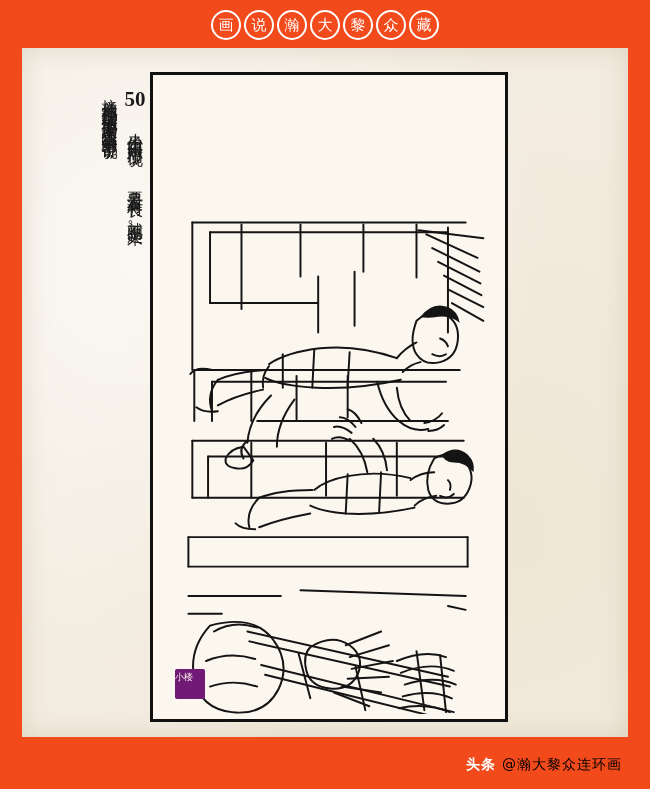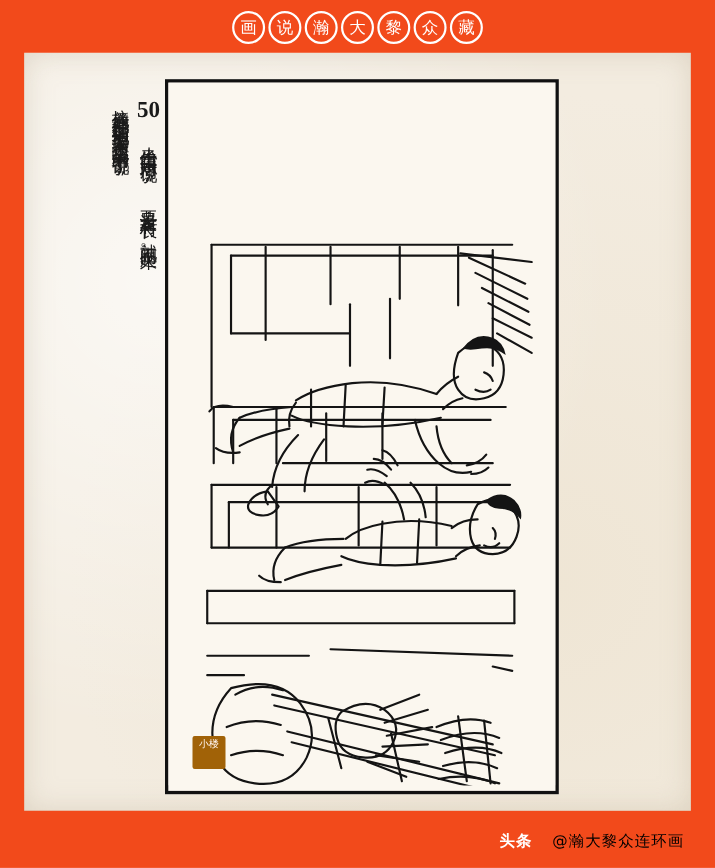--- a/index.html
+++ b/index.html
@@ -114,45 +114,44 @@
     display: inline-block;
   }
 
   
   .art-seal {
     position: absolute;
     left: 22px;
     bottom: 20px;
     width: 30px;
     height: 30px;
-    background: #a16207;
+    background: #701a75;
     color: #fff4ef;
     font-family: "DejaVu Sans", sans-serif;
     font-size: 9px;
     line-height: 11px;
-    text-align: center;
     padding-top: 3px;
     box-sizing: border-box;
     border-radius: 2px;
     letter-spacing: 0;
   }
 
   
   .footer {
     position: absolute;
     left: 0;
     bottom: 10px;
     width: 650px;
     height: 28px;
     display: flex;
     justify-content: flex-end;
     align-items: center;
     padding-right: 28px;
     box-sizing: border-box;
-    gap: 18px;
+    gap: 6px;
   }
   .footer-brand {
     font-family: "DejaVu Sans", sans-serif;
     font-size: 14px;
     font-weight: bold;
     color: #ffffff;
     letter-spacing: 1px;
   }
   .footer-text {
     font-family: "DejaVu Sans", sans-serif;

